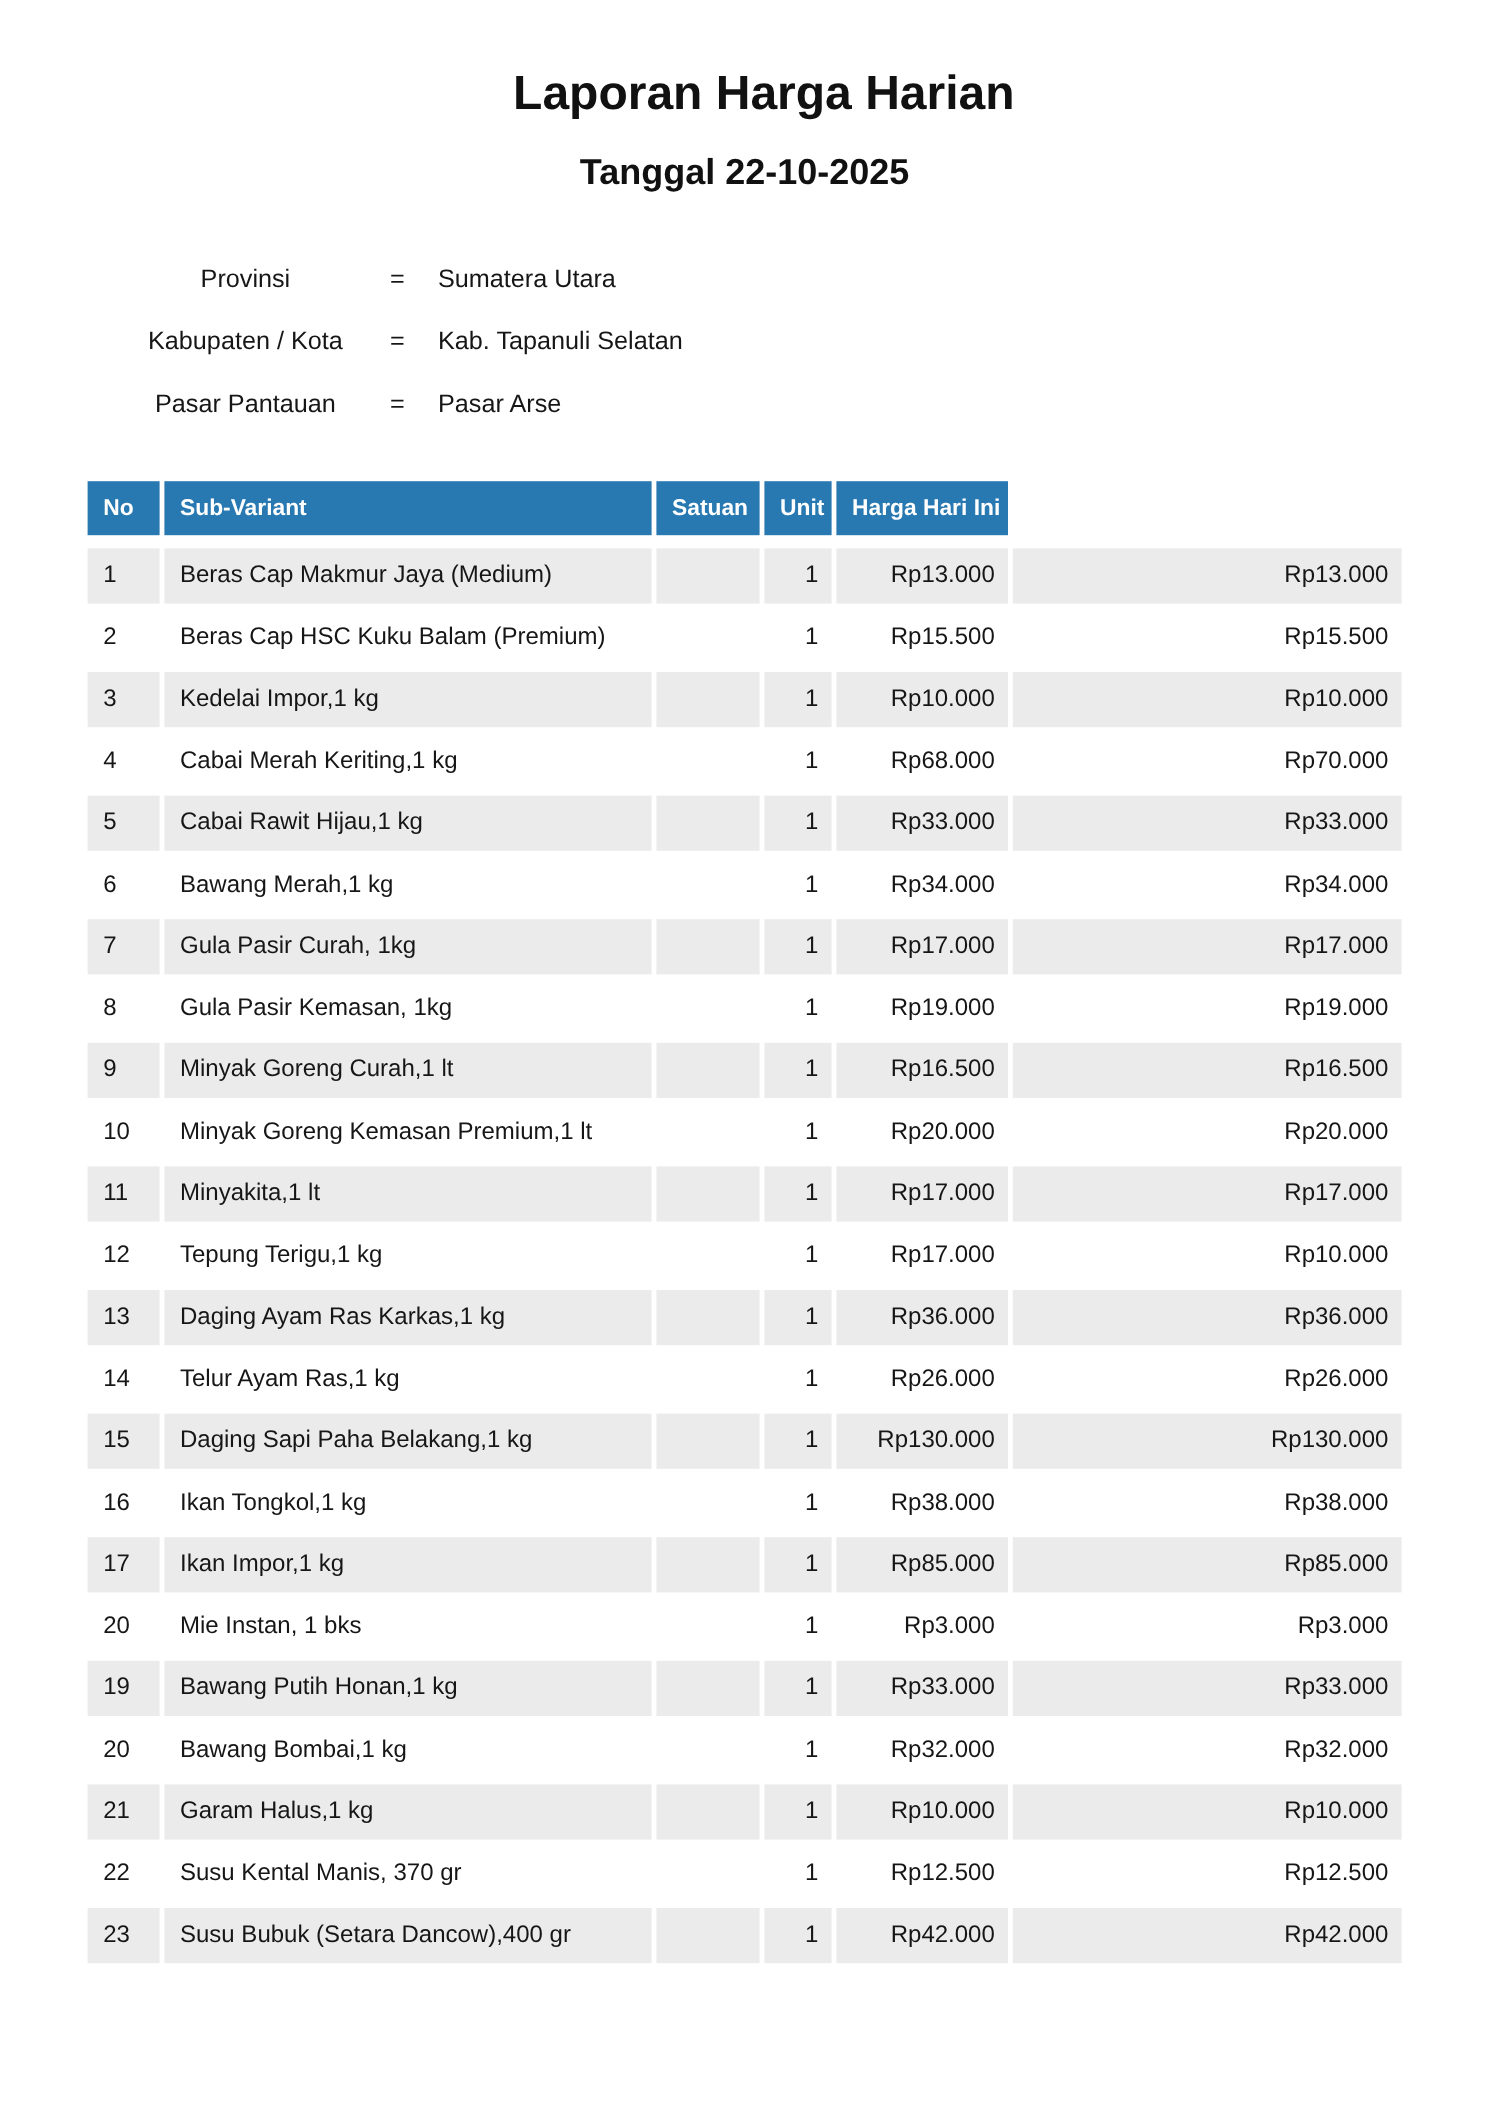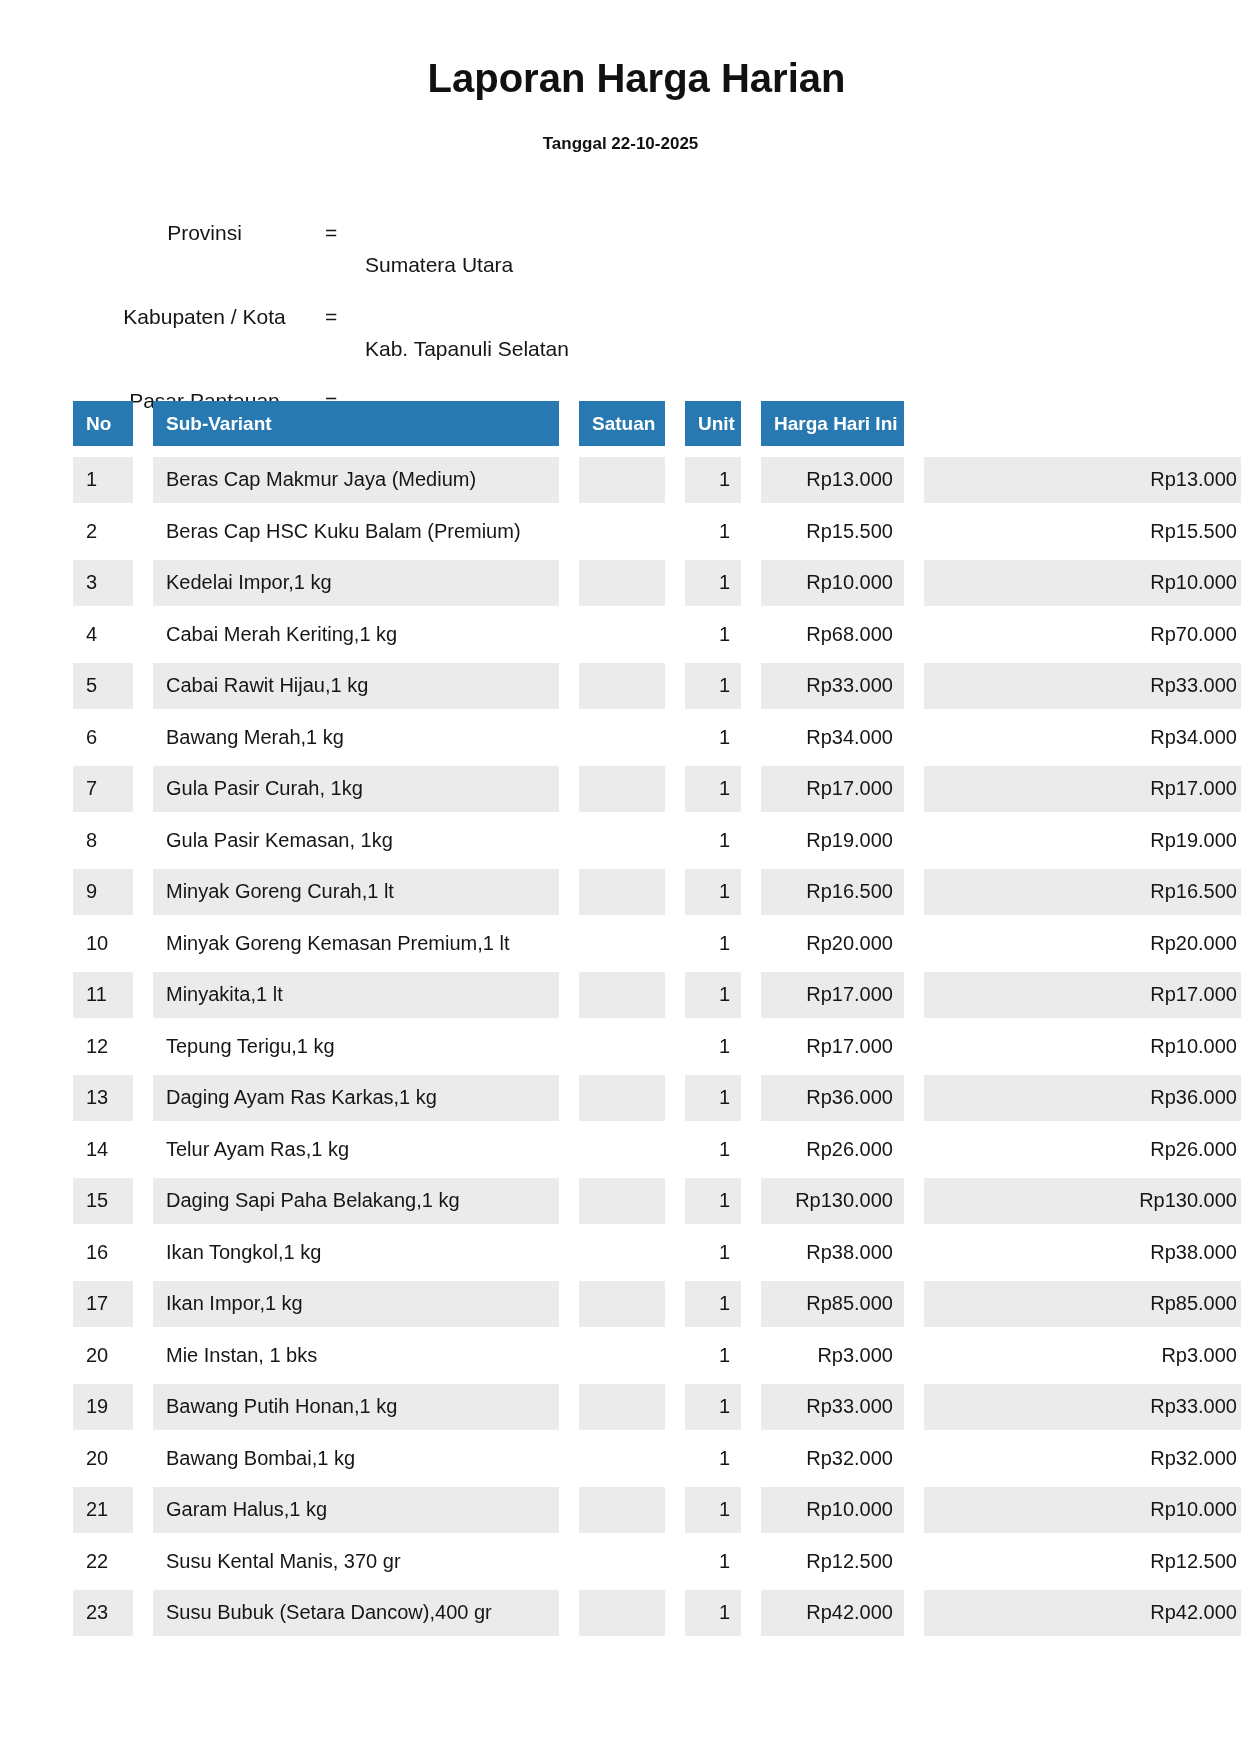--- a/index.html
+++ b/index.html
@@ -25,50 +25,50 @@
     line-height: 46px;
     color: #111111;
     padding-left: 32px;
   }
 
   .date-line {
     position: absolute;
     top: 130px; left: 0;
     width: 100%;
     text-align: center;
-    font-size: 17px;
+    font-size: 30px;
     font-weight: bold;
     line-height: 28px;
     color: #111111;
   }
 
   .info-block {
     position: absolute;
     top: 222px; left: 84px;
     width: 700px;
   }
   .info-row {
     display: flex;
     font-size: 21px;
     line-height: 21px;
     margin-bottom: 31px;
   }
   .info-label { width: 241px; text-align: center; }
   .info-eq    { width: 40px; }
-  .info-value { flex: 1; margin-top: 32px; }
+  .info-value { flex: 1; }
 
   .price-table {
     position: absolute;
     top: 401px; left: 73px;
     width: 1095px;
   }
   .t-row {
     display: grid;
     grid-template-columns: 60px 406px 86px 56px 143px 324px;
-    column-gap: 20px;
+    column-gap: 4px;
   }
   .t-head .cell {
     background: #2879b1;
     color: #ffffff;
     font-weight: bold;
     font-size: 19px;
     height: 45px;
   }
   .t-body { margin-top: 11px; display: flex; flex-direction: column; row-gap: 6px; }
   .t-body .t-row .cell { height: 45.5px; font-size: 20px; background: transparent; }

